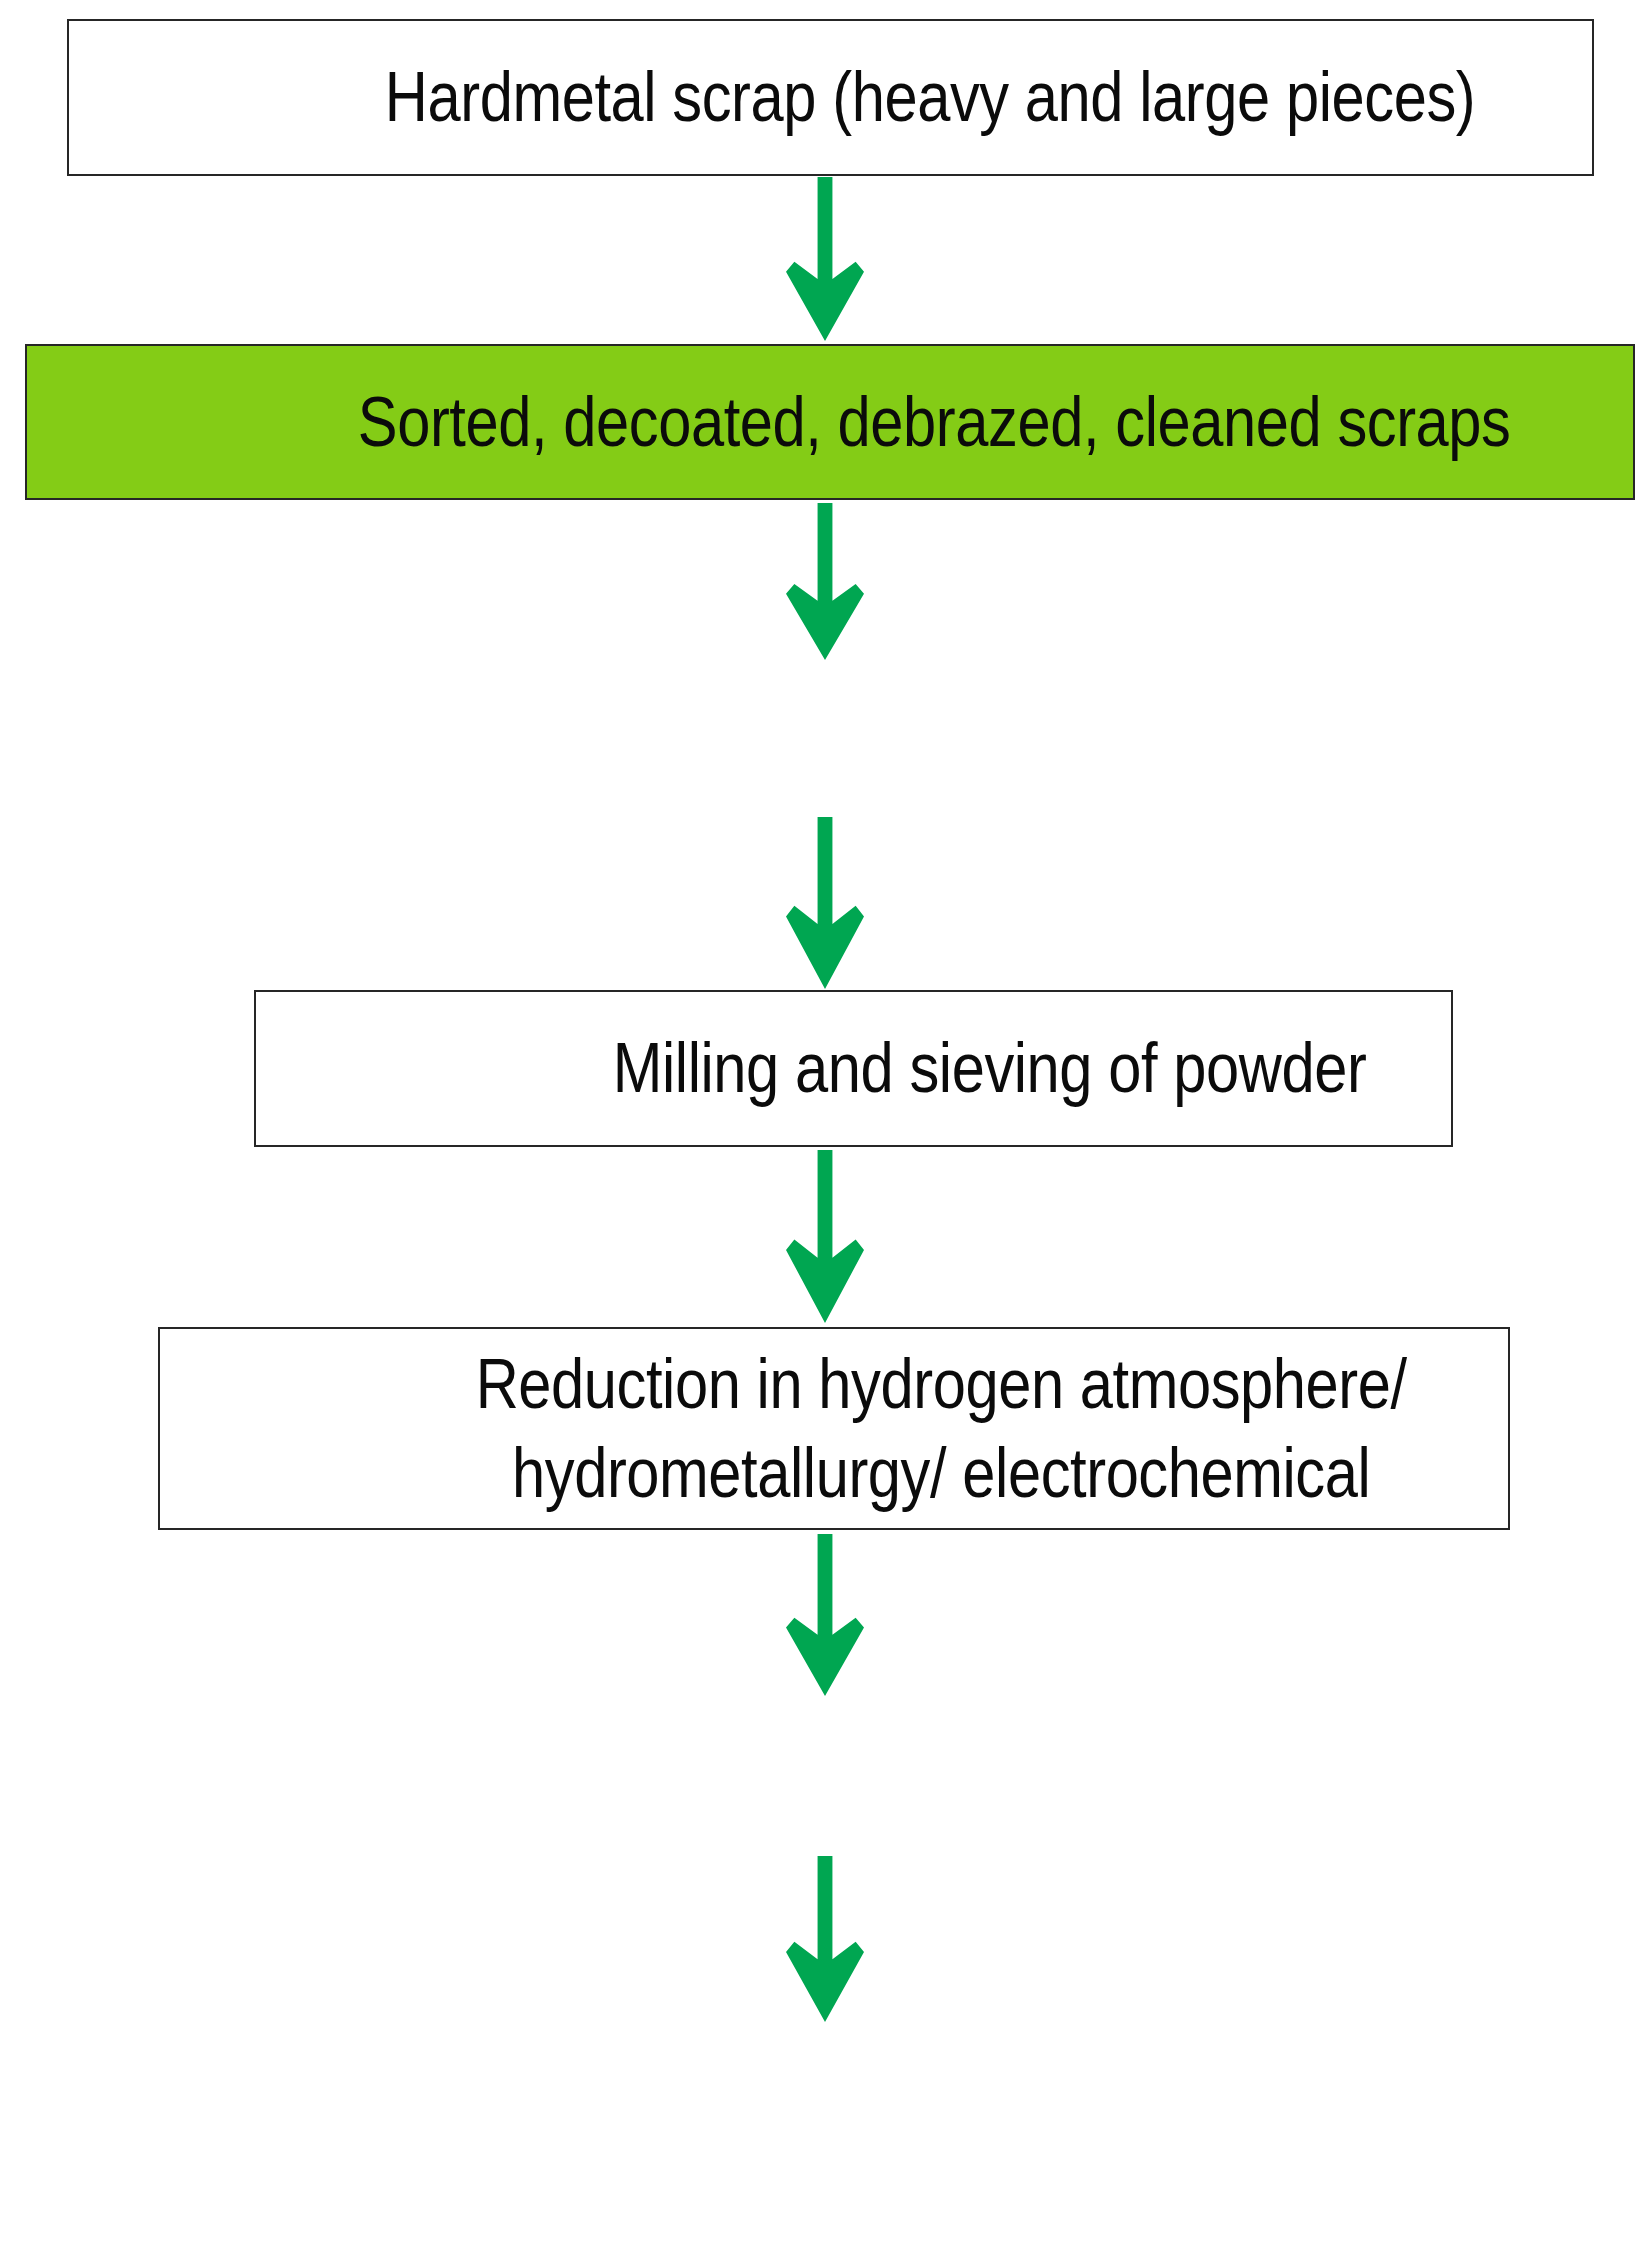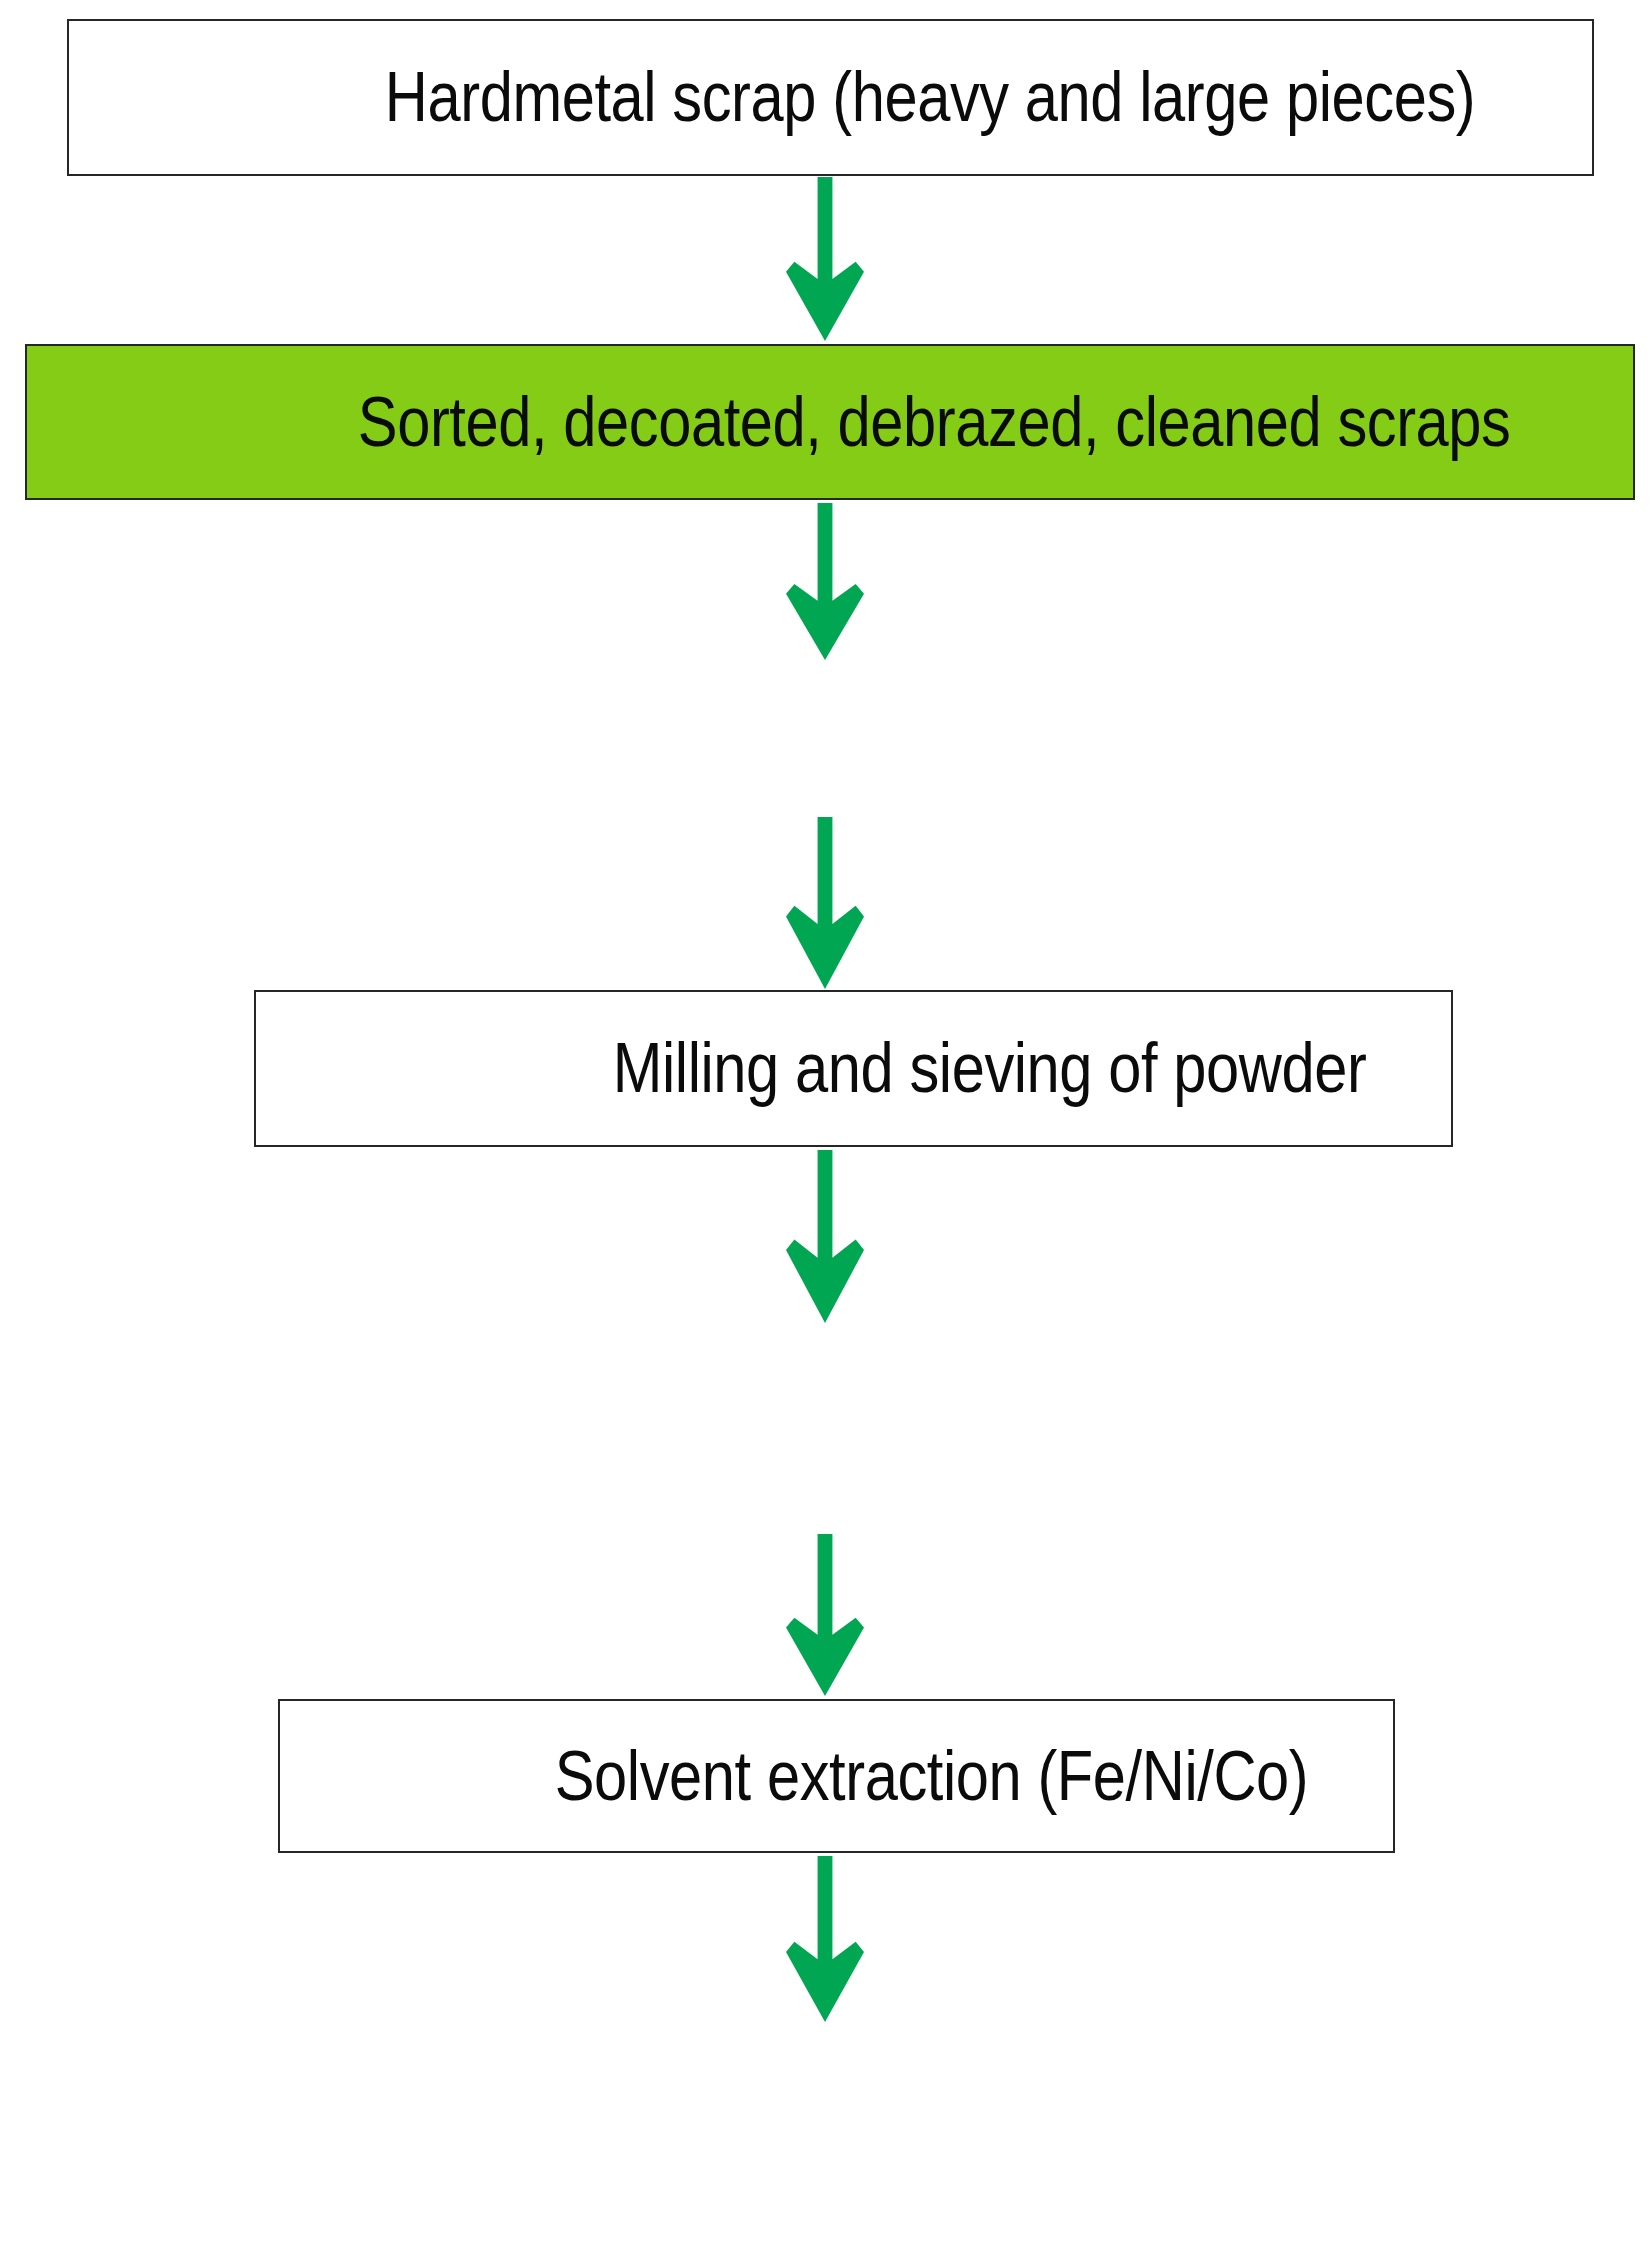--- a/index.html
+++ b/index.html
@@ -56,22 +56,23 @@
 <div id="flow-root" style="width: 1650px; height: 2258px; background: rgb(255, 255, 255);">
     <div class="node" style="left: 67px; top: 18.6px; width: 1527px; height: 157px; border-color: rgb(38, 38, 38); background: rgb(255, 255, 255);">
       <div class="node-label" style="color: rgb(11, 11, 11);">Hardmetal scrap (heavy and large pieces)</div>
     </div>
     <div class="node" style="left: 25px; top: 344px; width: 1610px; height: 156px; border-color: rgb(38, 38, 38); background: #84cc16;">
       <div class="node-label" style="color: rgb(11, 11, 11);">Sorted, decoated, debrazed, cleaned scraps</div>
     </div>
     <div class="node" style="left: 234px; top: 990px; width: 1199px; height: 157px; border-color: rgb(38, 38, 38); background: rgb(255, 255, 255); margin-left: 20px;">
       <div class="node-label" style="color: rgb(11, 11, 11);">Milling and sieving of powder</div>
     </div>
-    <div class="node" style="left: 278px; top: 1699px; width: 1117px; height: 154px; border-color: rgb(38, 38, 38); background: rgb(255, 255, 255);">
-      <div class="node-label" style="color: rgb(11, 11, 11);">Solvent extraction (Fe/Ni/Co)</div>
+    <div class="node" style="left: 158px; top: 1327px; width: 1352px; height: 203px; border-color: rgb(38, 38, 38); background: rgb(255, 255, 255);">
+      <div class="node-label" style="color: rgb(11, 11, 11);">Reduction in hydrogen atmosphere/
+hydrometallurgy/ electrochemical</div>
     </div>
     <div class="arrow" style="left: 786px; top: 177px; width: 78px; height: 164px;">
       <svg viewBox="0 0 84 180" preserveAspectRatio="none">
         <path d="M34,0 L50,0 L50,112 L75,93 L84,104 L42,180 L0,104 L9,93 L34,112 Z" fill="#00A651"></path>
       </svg>
     </div>
     <div class="arrow" style="left: 786px; top: 503px; width: 78px; height: 157px;">
       <svg viewBox="0 0 84 180" preserveAspectRatio="none">
         <path d="M34,0 L50,0 L50,112 L75,93 L84,104 L42,180 L0,104 L9,93 L34,112 Z" fill="#00A651"></path>
       </svg>

